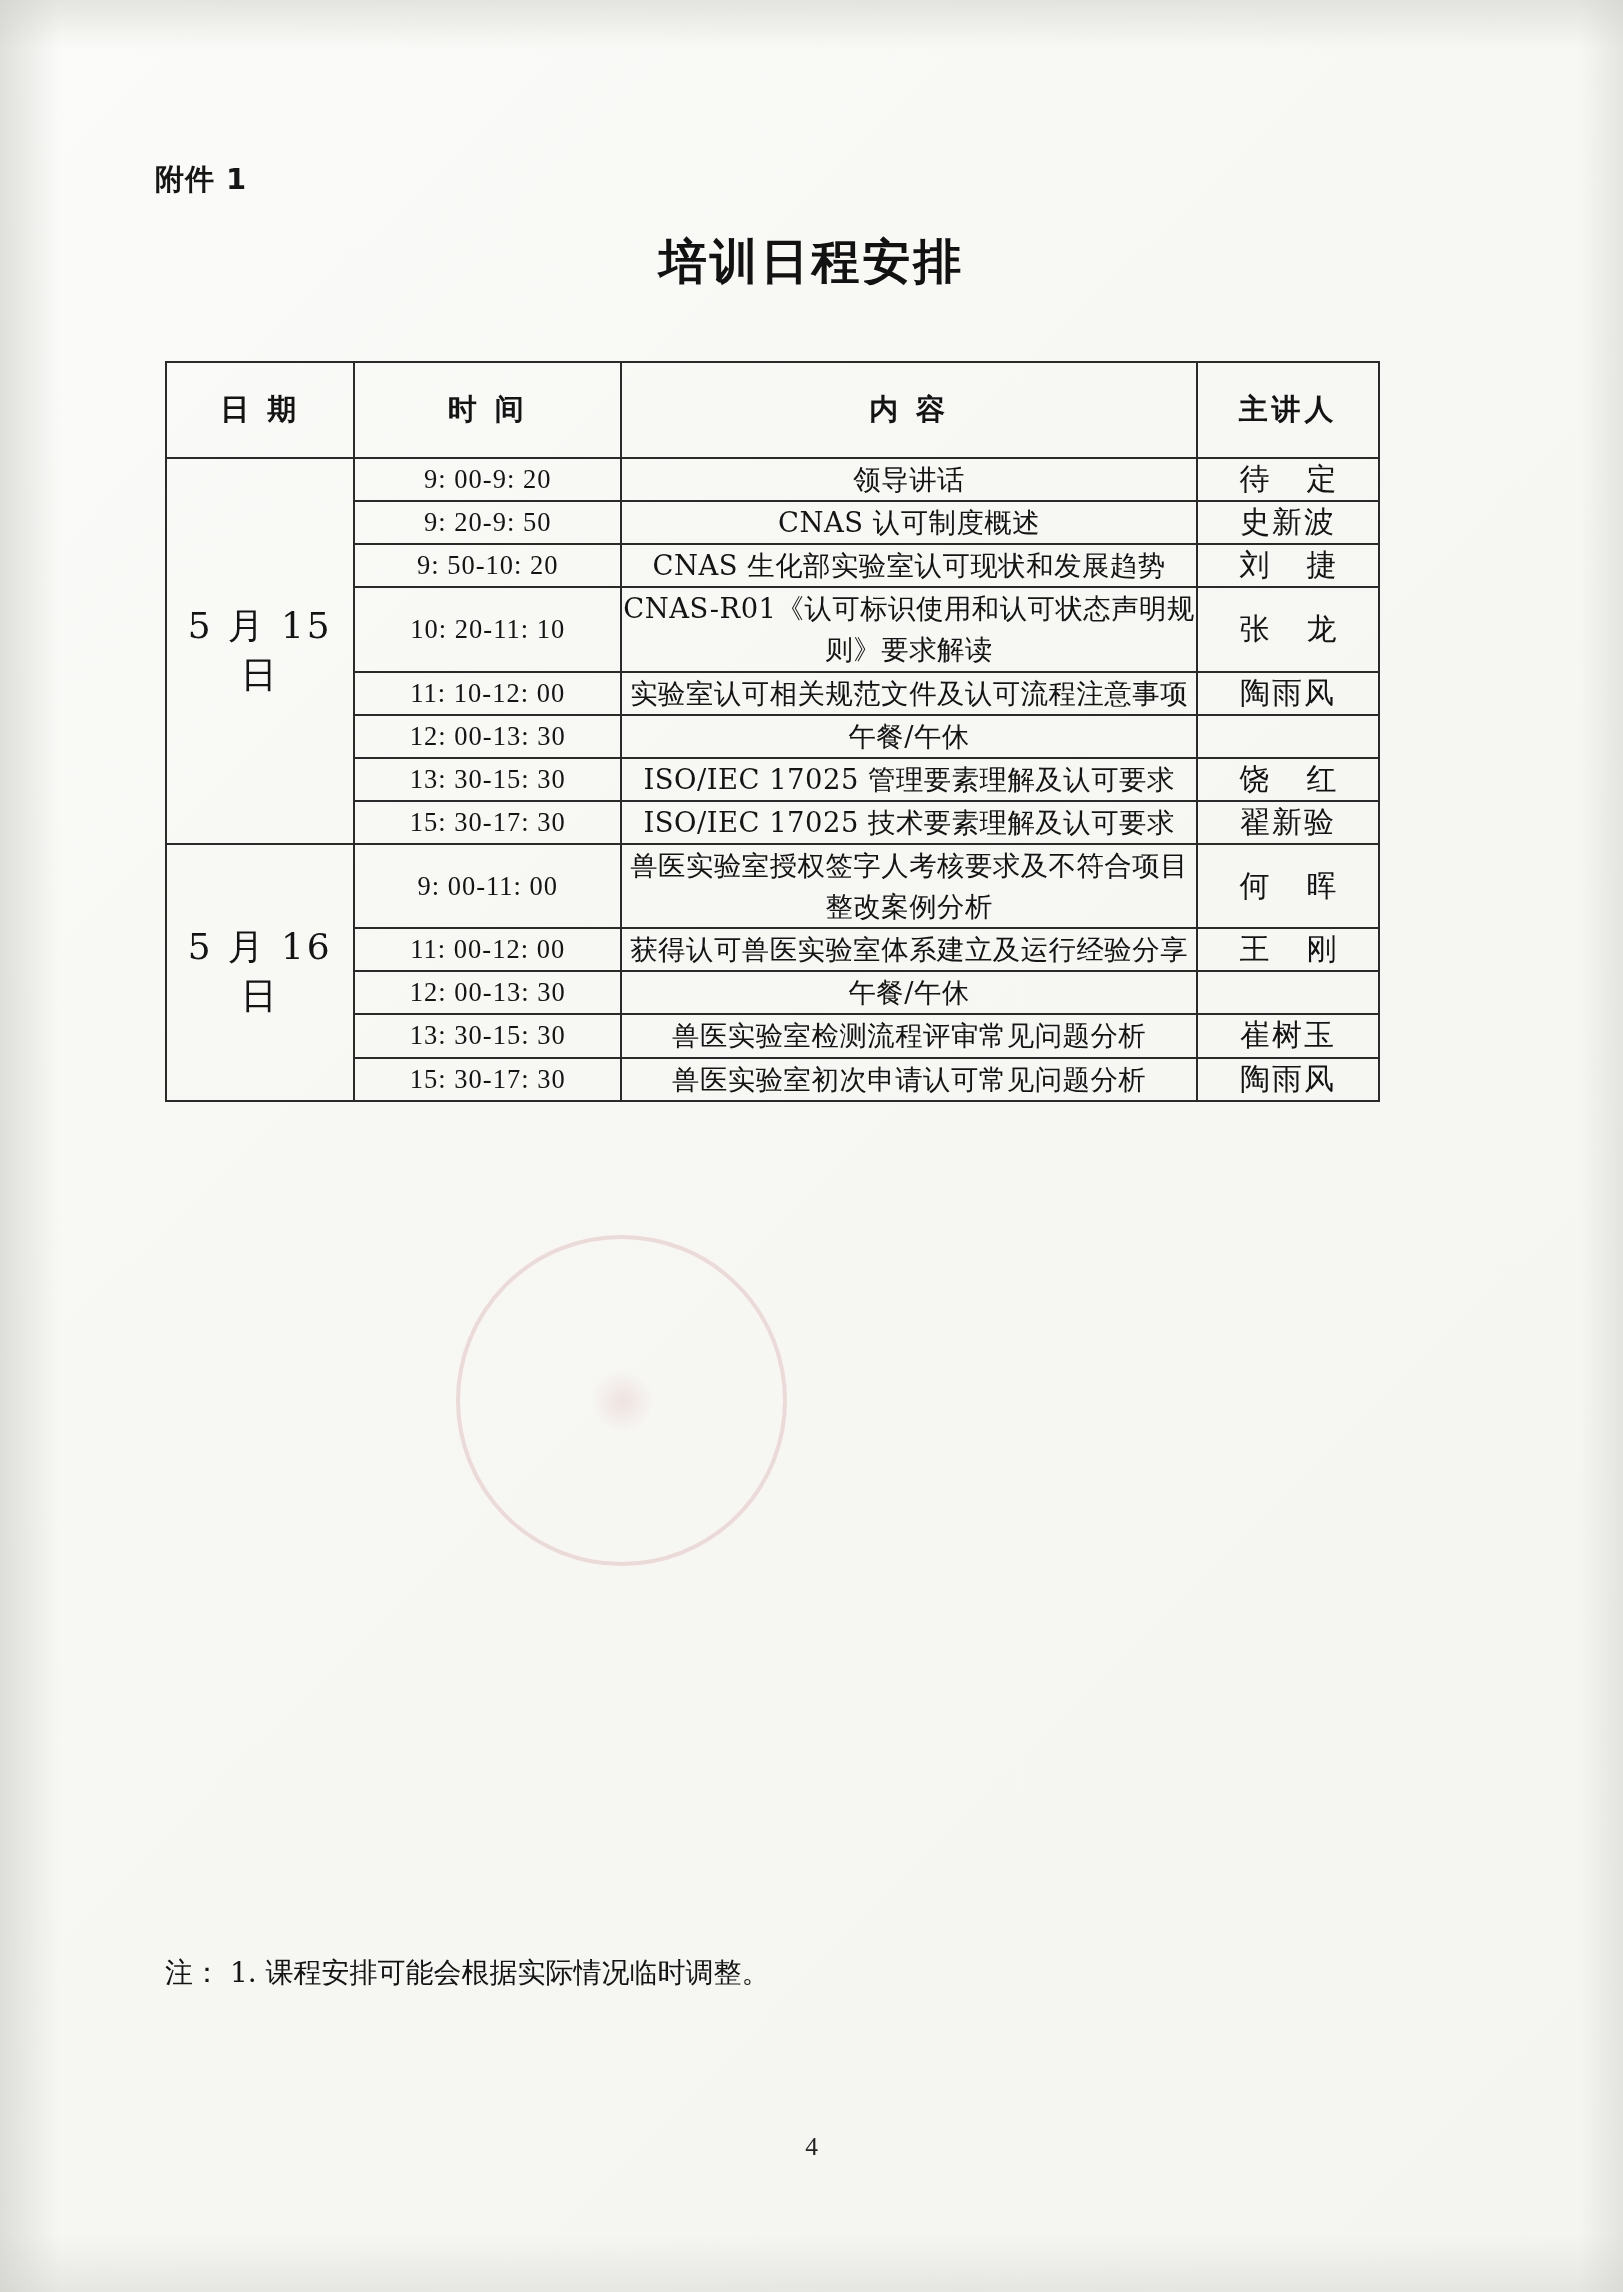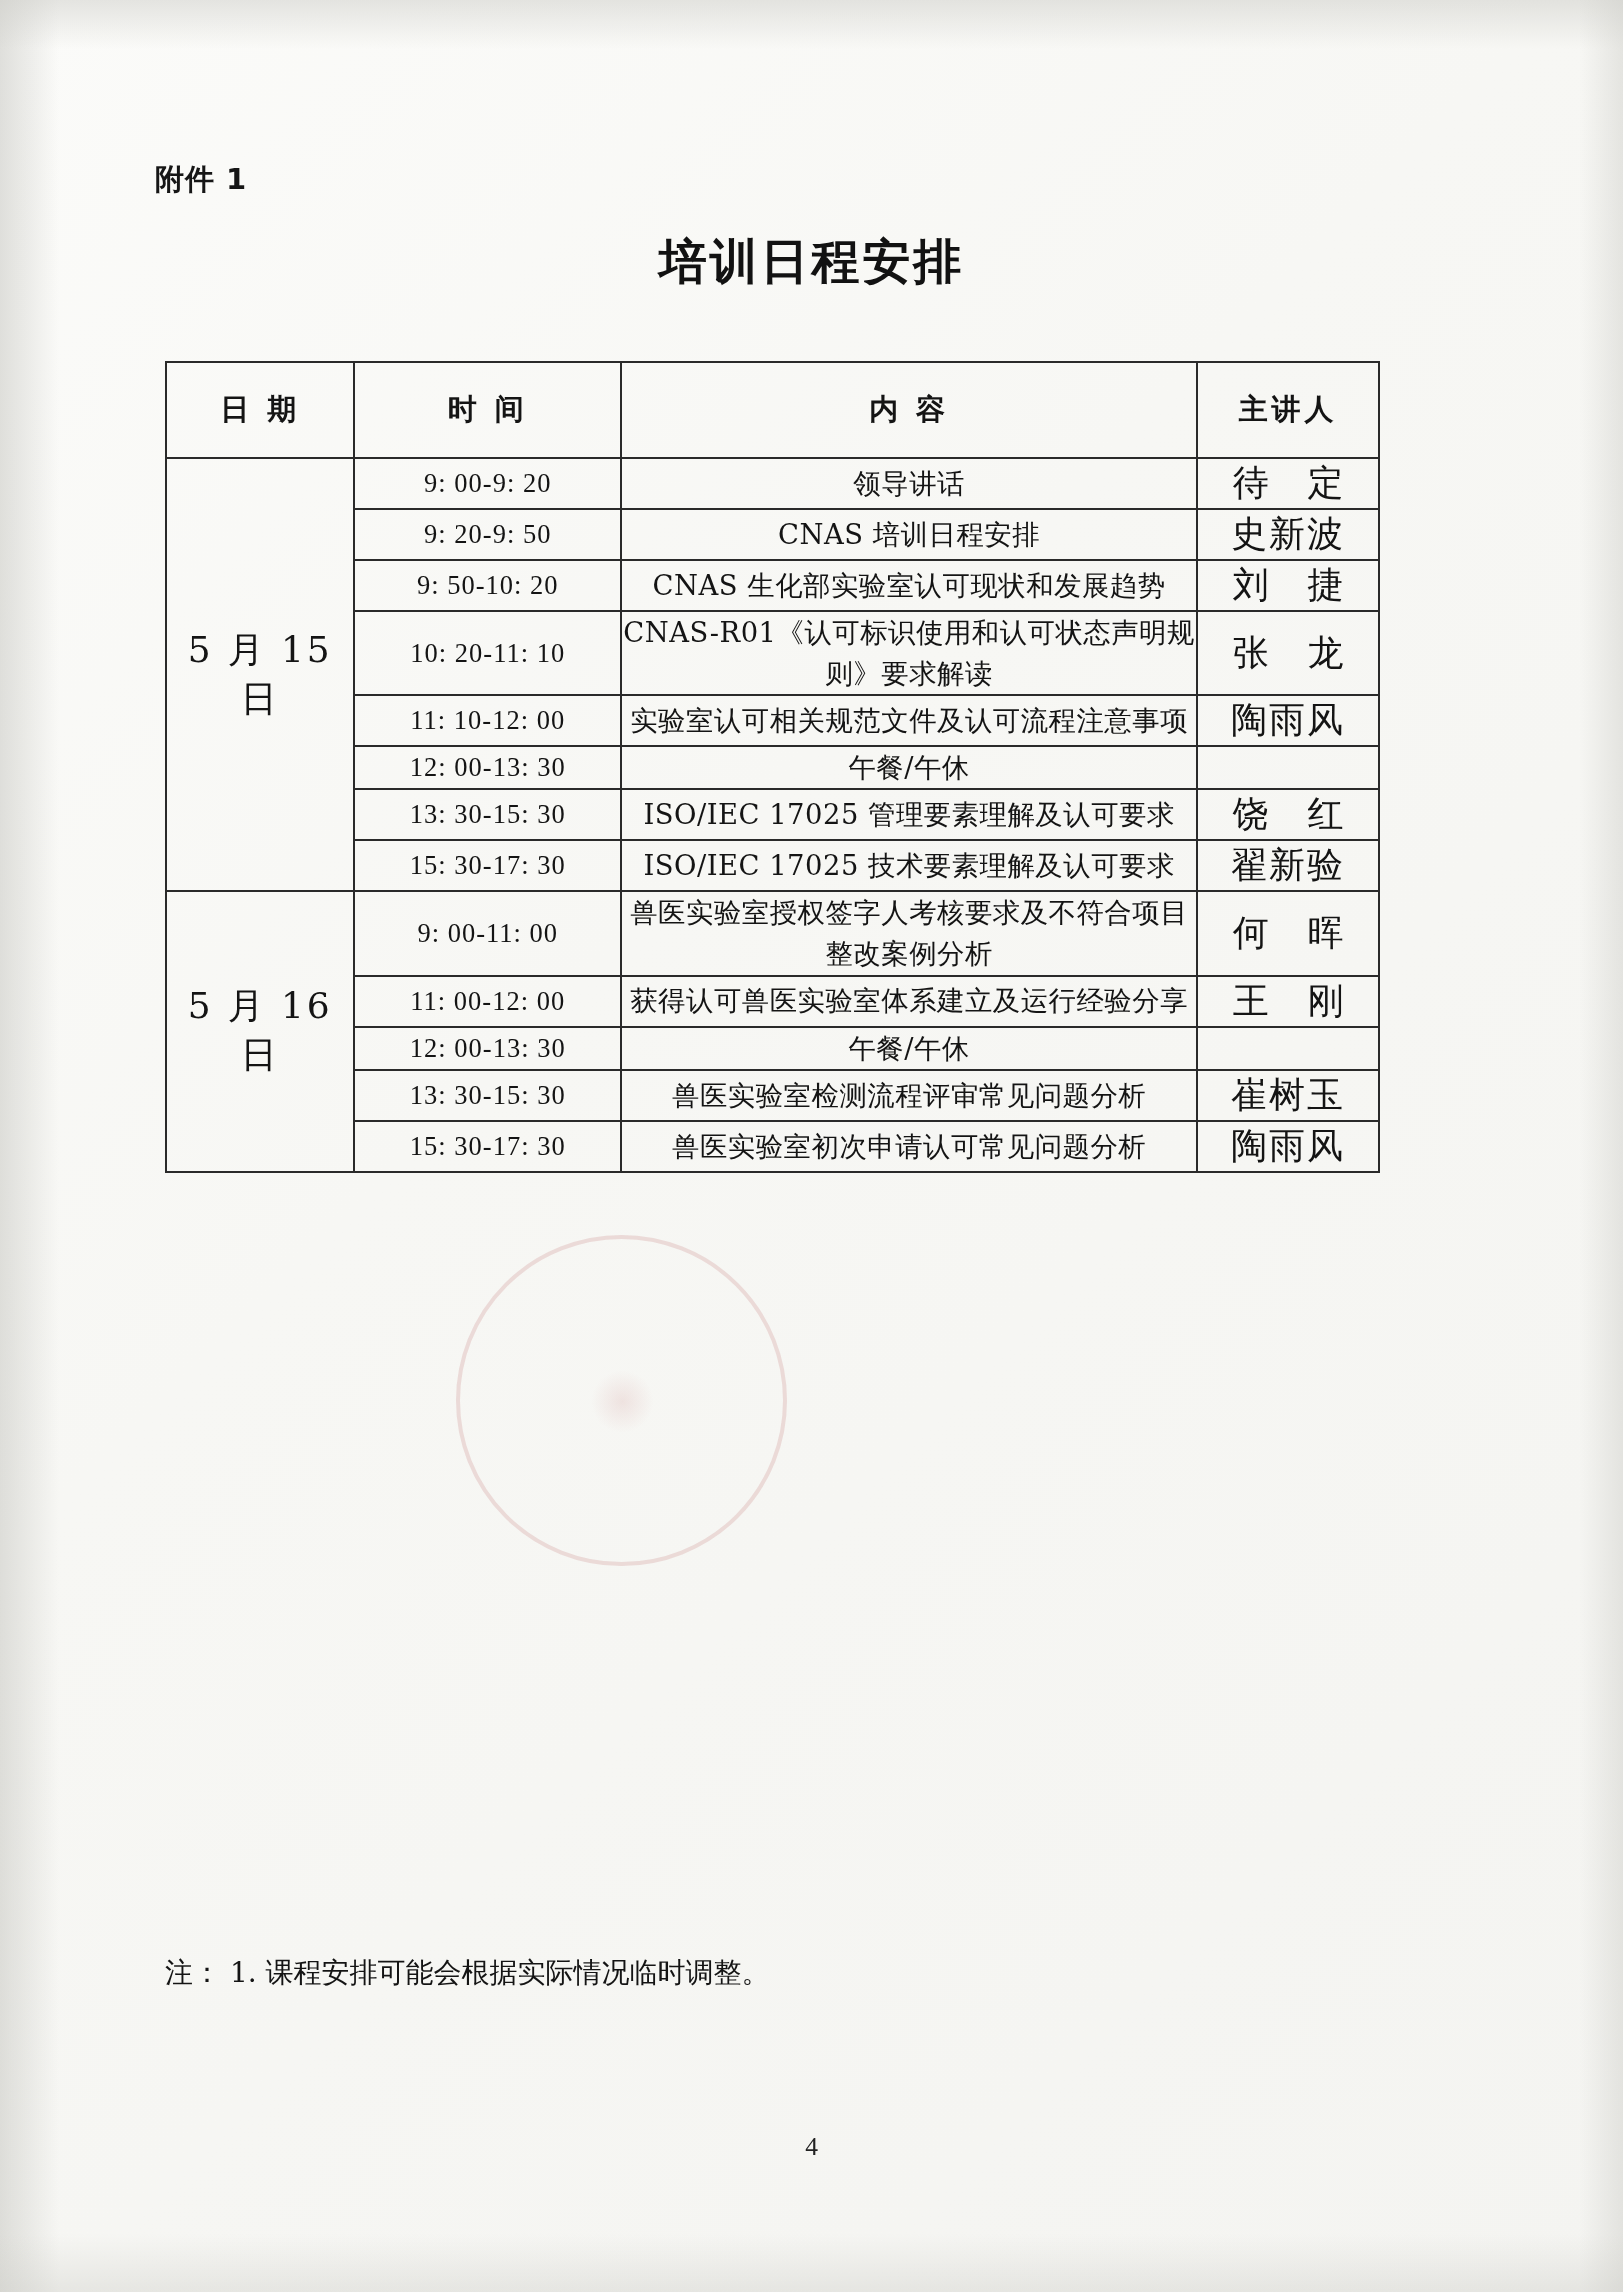--- a/index.html
+++ b/index.html
@@ -148,21 +148,21 @@
     font-family: "DejaVu Serif", serif;
     font-size: 27.4px;
     line-height: 1.5;
     padding: 9.8px 13.7px;
     letter-spacing: 0.5px;
   }
   td.topic-cell.center { text-align: center; }
   td.topic-cell.justify { }
   td.speaker-cell {
     font-family: "DejaVu Serif", serif;
-    font-size: 36px;
+    font-size: 30px;
     letter-spacing: 2px;
   }
   td.speaker-cell.wide { letter-spacing: 13.7px; text-indent: 13.7px; }
 
   .notes {
     position: absolute;
     left: 165px;
     top: 1913px;
     width: 1255px;
     font-family: "DejaVu Serif", serif;
@@ -219,21 +219,21 @@
       </thead>
       <tbody>
           <tr>
             <td class="date-cell" rowspan="8">5 月 15 日</td>
             <td class="time-cell">9: 00-9: 20</td>
             <td class="topic-cell center">领导讲话</td>
             <td class="speaker-cell wide">待  定</td>
           </tr>
           <tr>
             <td class="time-cell">9: 20-9: 50</td>
-            <td class="topic-cell center">CNAS 培训日程安排</td>
+            <td class="topic-cell center">CNAS 认可制度概述</td>
             <td class="speaker-cell">史新波</td>
           </tr>
           <tr>
             <td class="time-cell">9: 50-10: 20</td>
             <td class="topic-cell justify">CNAS 生化部实验室认可现状和发展趋势</td>
             <td class="speaker-cell wide">刘  捷</td>
           </tr>
           <tr>
             <td class="time-cell">10: 20-11: 10</td>
             <td class="topic-cell justify">CNAS-R01《认可标识使用和认可状态声明规则》要求解读</td>

